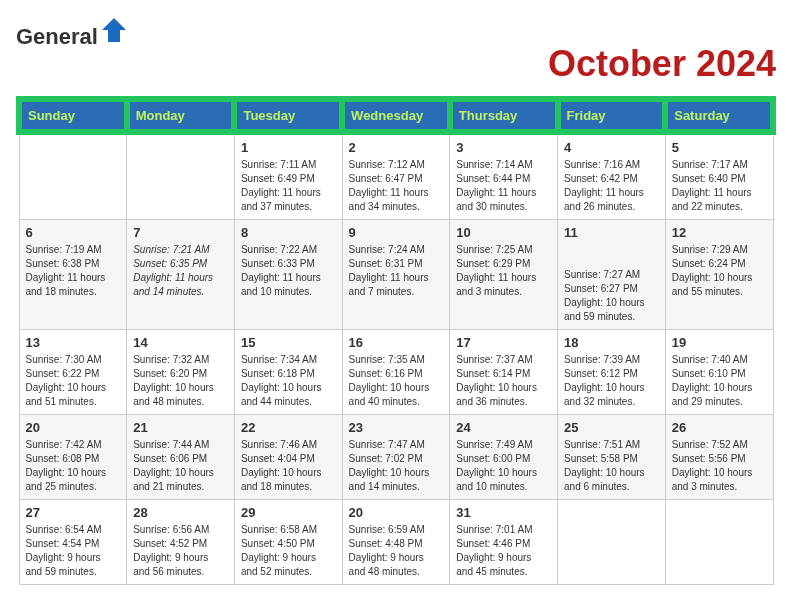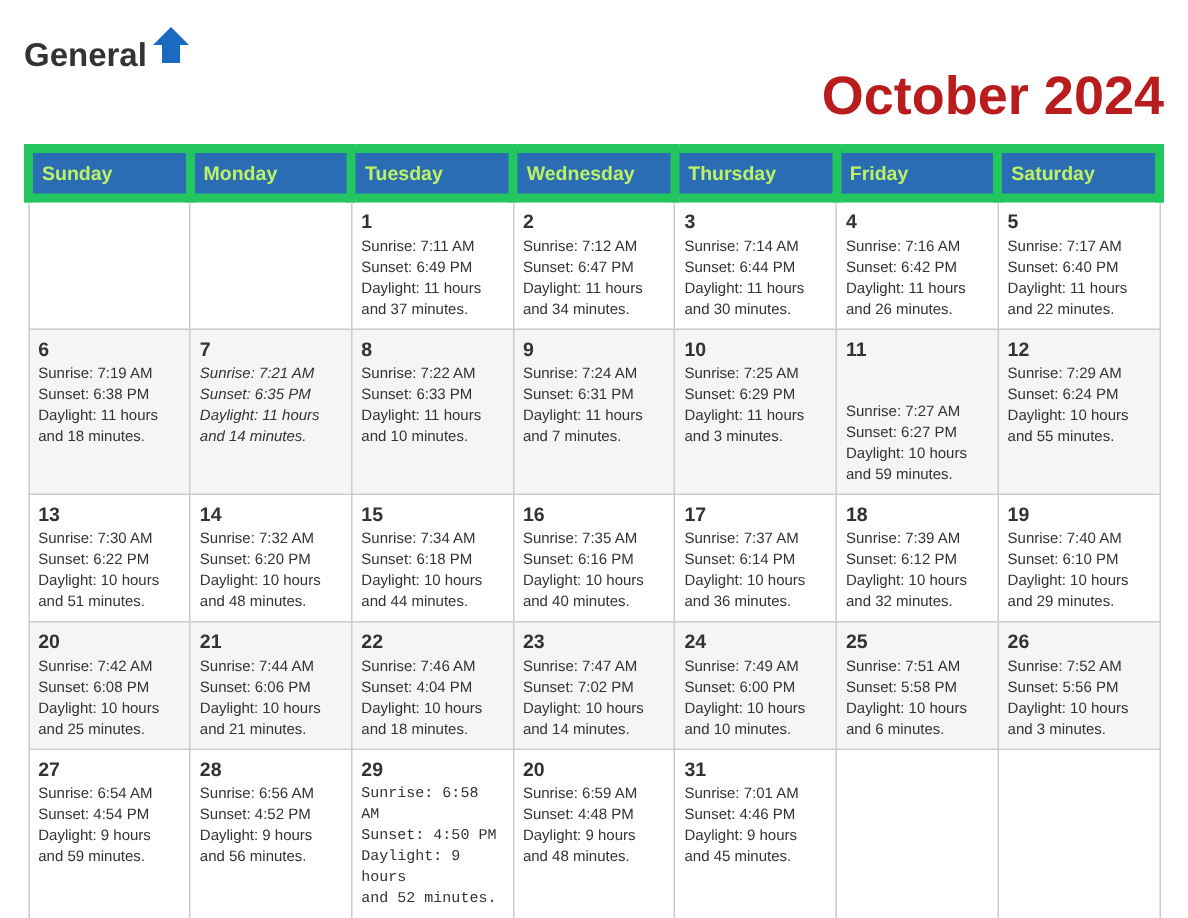--- a/index.html
+++ b/index.html
@@ -321,21 +321,21 @@
         </td>
         <td>
           <span class="day-number">28</span>
           <div class="day-detail" style="white-space: pre-line;">Sunrise: 6:56 AM
 Sunset: 4:52 PM
 Daylight: 9 hours
 and 56 minutes.</div>
         </td>
         <td>
           <span class="day-number">29</span>
-          <div class="day-detail" style="white-space: pre-line; font-family: Liberation Mono, monospace;">Sunrise: 6:58 AM
+          <div class="day-detail" style="white-space: pre-line;">Sunrise: 6:58 AM
 Sunset: 4:50 PM
 Daylight: 9 hours
 and 52 minutes.</div>
         </td>
         <td>
           <span class="day-number">20</span>
           <div class="day-detail" style="white-space: pre-line;">Sunrise: 6:59 AM
 Sunset: 4:48 PM
 Daylight: 9 hours
 and 48 minutes.</div>

